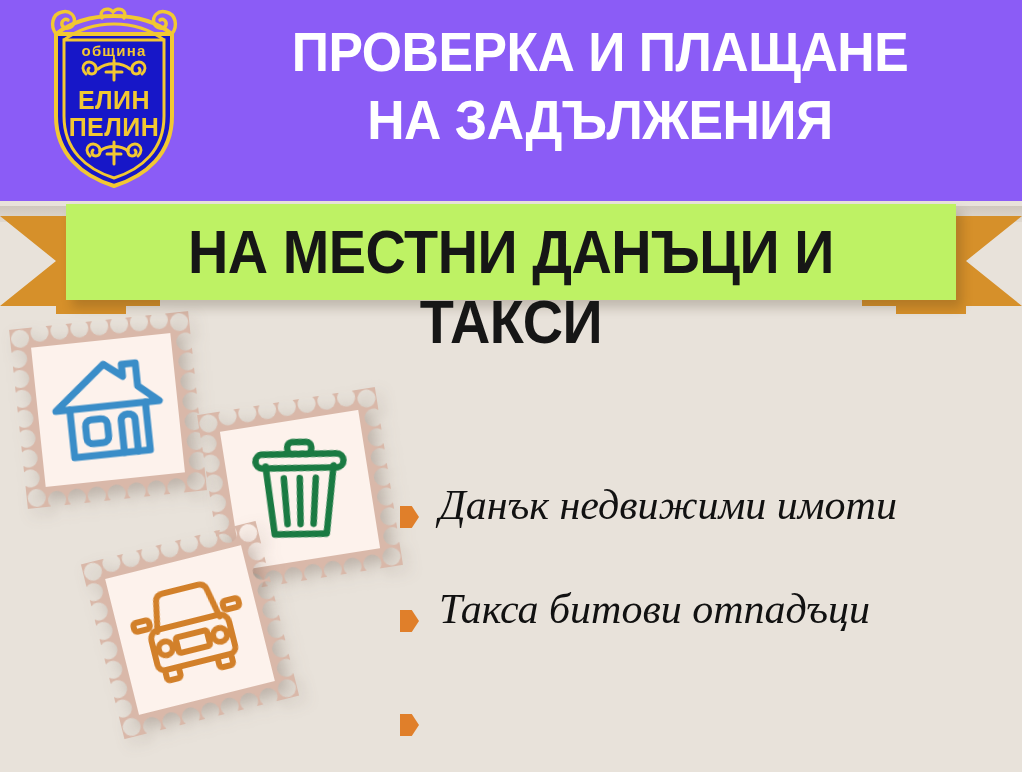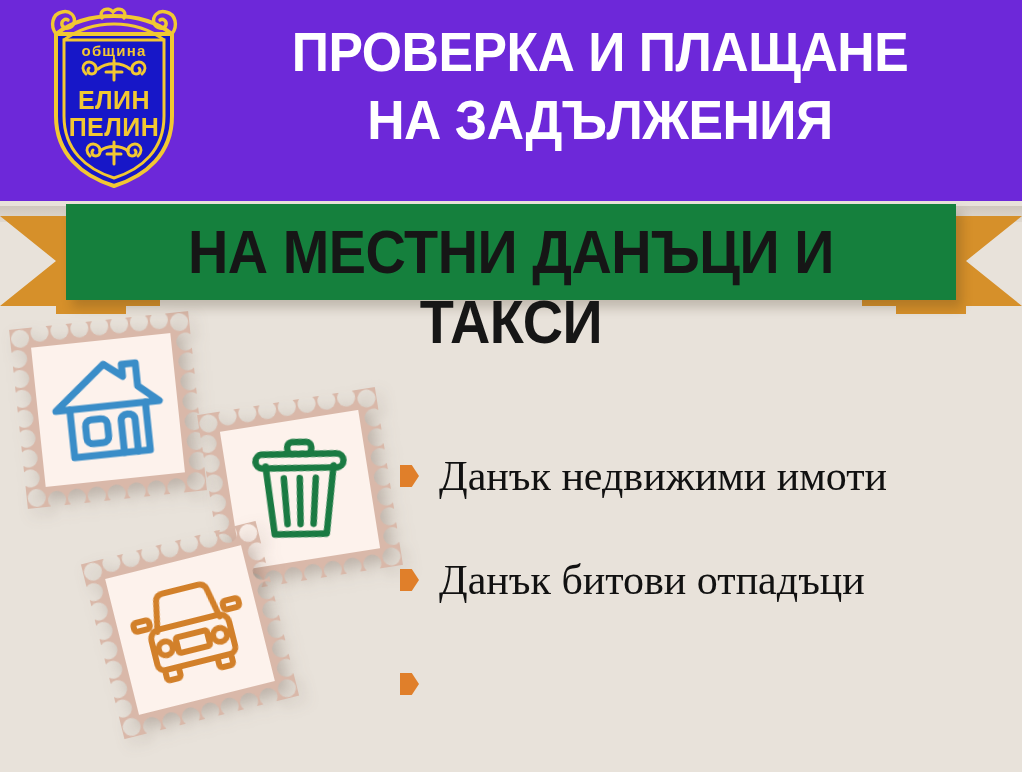--- a/index.html
+++ b/index.html
@@ -17,21 +17,21 @@
     font-family: "Liberation Sans", sans-serif;
     -webkit-font-smoothing: antialiased;
   }
 
   
   .header {
     position: absolute;
     left: 0; top: 0;
     width: 1022px;
     height: 201px;
-    background: #6d28d9;
+    background: #8b5cf6;
     z-index: 5;
   }
   .header-title {
     position: absolute;
     left: 190px;
     top: 18px;
     width: 820px;
     text-align: center;
     color: #ffffff;
     font-family: "Liberation Sans", sans-serif;
@@ -87,21 +87,21 @@
     background: linear-gradient(180deg, #cfc7bd 0%, #e0d9d0 100%);
   }
   .ribbon-tail-shade.left { left: 0; }
   .ribbon-tail-shade.right { right: 0; }
   .ribbon-main {
     position: absolute;
     left: 66px;
     top: 8px;
     width: 890px;
     height: 96px;
-    background: #15803d;
+    background: #bef264;
     box-shadow: 6px 8px 10px rgba(60,45,25,0.22);
   }
   .ribbon-text {
     position: absolute;
     left: 0; right: 0;
     top: 13px;
     text-align: center;
     color: #161616;
     font-family: "Liberation Sans", sans-serif;
     font-weight: bold;
@@ -140,22 +140,23 @@
   
   .bullets {
     position: absolute;
     left: 400px;
     top: 424px;
     width: 610px;
     z-index: 4;
   }
   .bullet-row {
     display: flex;
-    align-items: center;
+    align-items: flex-end;
     height: 104px;
+    font-style: italic;
   }
   .bullet-marker {
     flex: 0 0 auto;
     width: 19px;
     height: 22px;
     margin-right: 20px;
     background: #e07f2a;
     clip-path: polygon(0 0, 62% 0, 100% 50%, 62% 100%, 0 100%);
   }
   .bullet-label {
@@ -398,21 +399,21 @@
 
   <div class="bullets">
 
     <div class="bullet-row">
       <span class="bullet-marker"></span>
       <span class="bullet-label">Данък недвижими имоти</span>
     </div>
 
     <div class="bullet-row">
       <span class="bullet-marker"></span>
-      <span class="bullet-label">Данък битови отпадъци</span>
+      <span class="bullet-label">Такса битови отпадъци</span>
     </div>
 
     <div class="bullet-row">
       <span class="bullet-marker"></span>
     </div>
 
   </div>
 
 </div>
 

